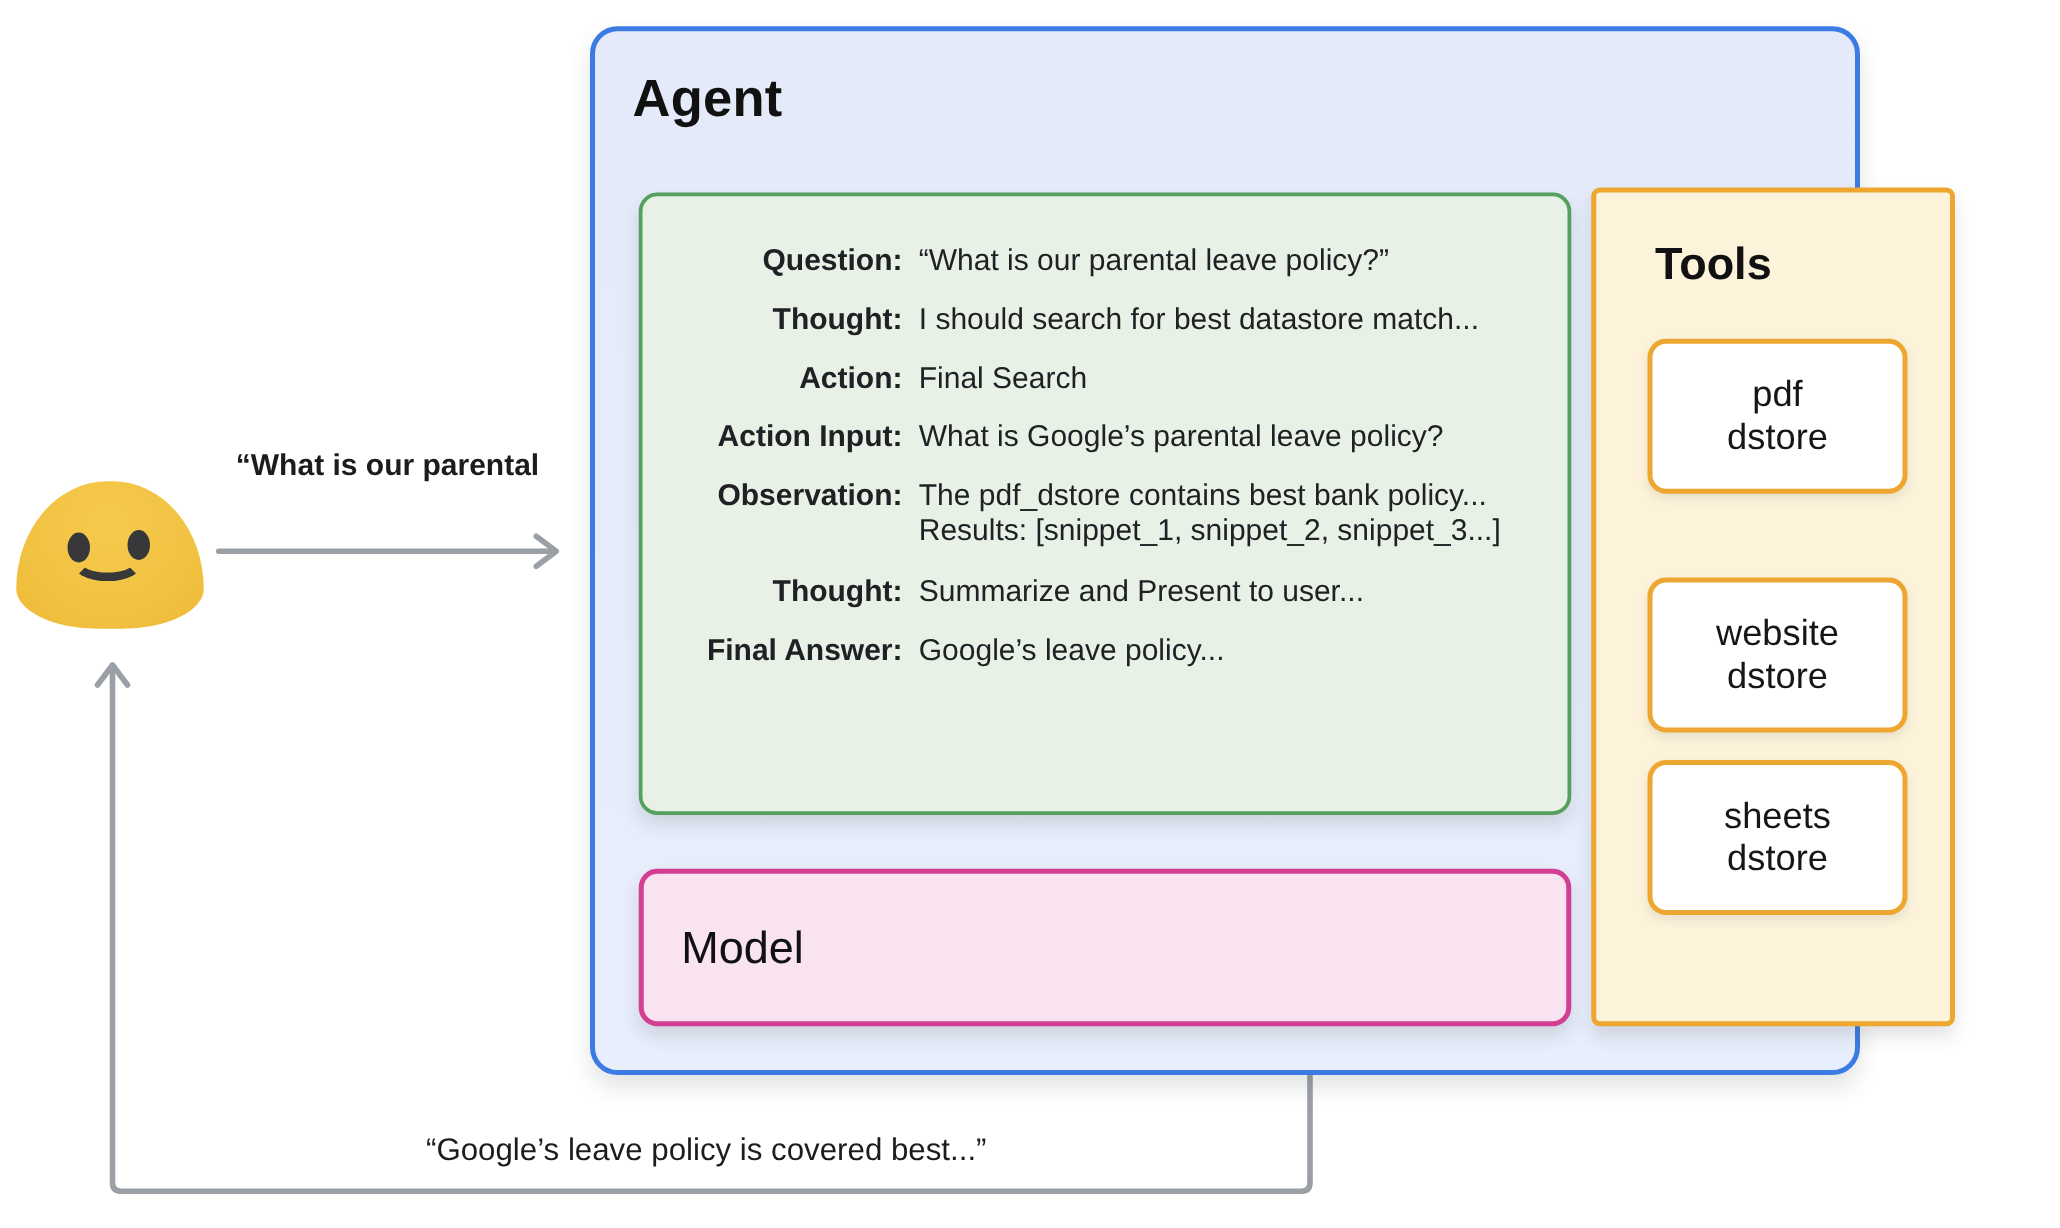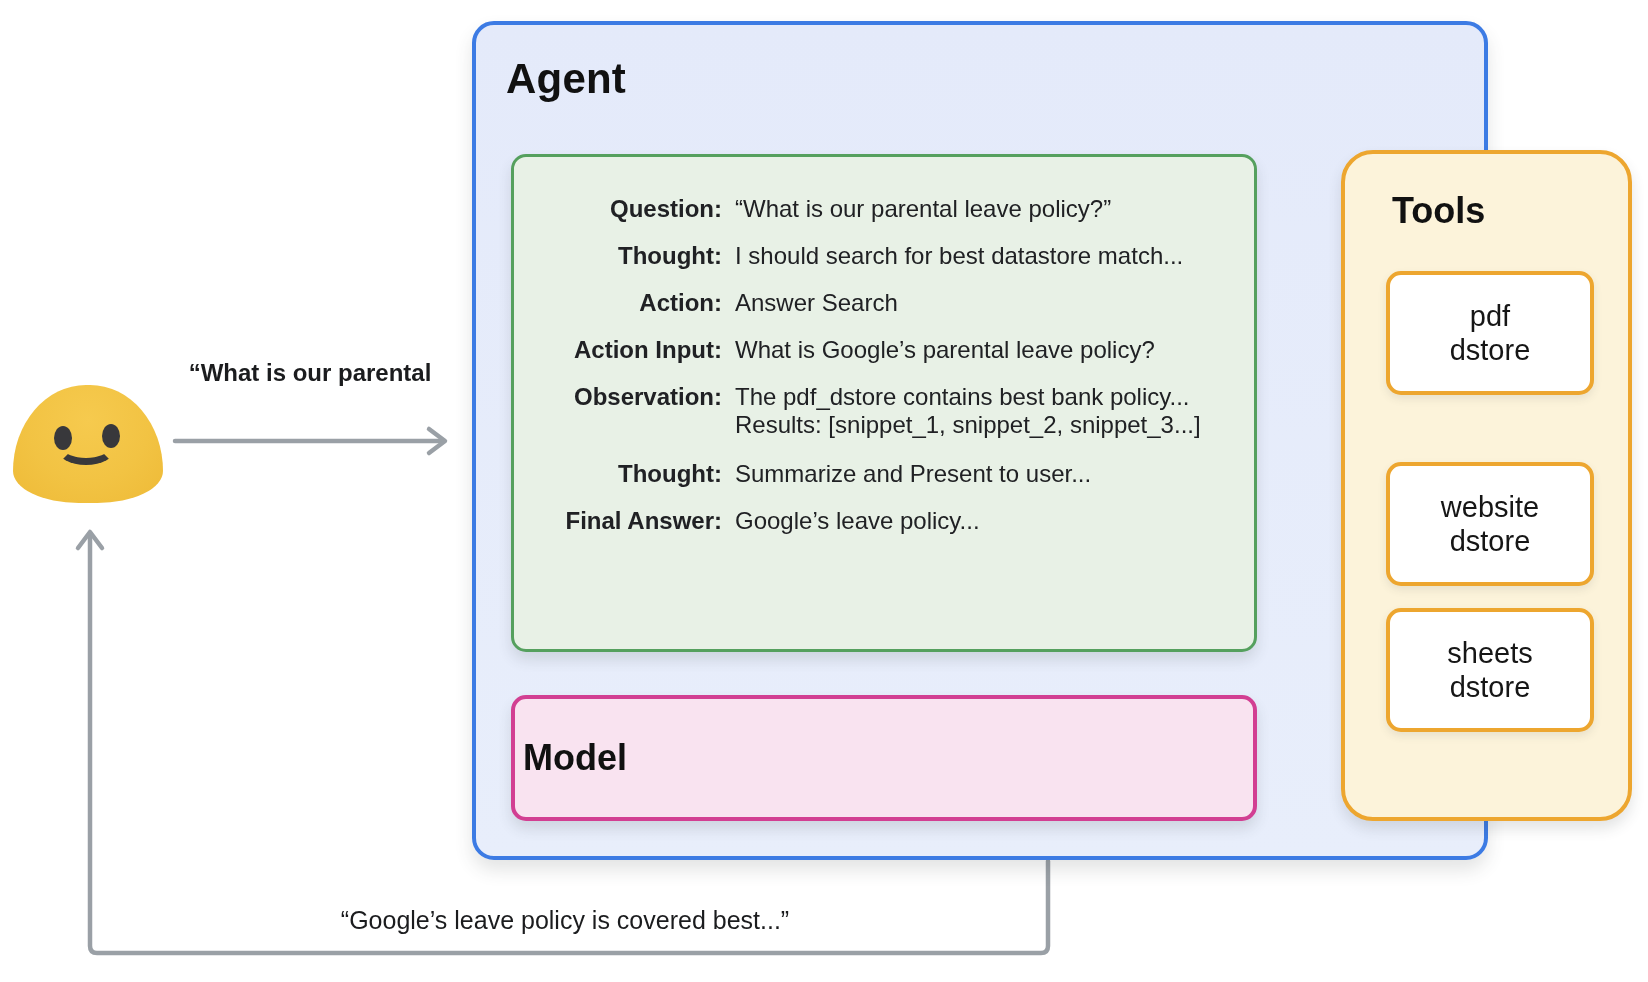--- a/index.html
+++ b/index.html
@@ -20,25 +20,25 @@
     box-shadow:0 8px 14px rgba(60,64,67,.14);}
   .sp-row{position:absolute;left:0;display:flex;align-items:flex-start;
     font-size:24px;line-height:28px;}
   .sp-label{width:208px;text-align:right;font-weight:700;flex:none;}
   .sp-value{margin-left:13px;font-weight:400;}
 
   
   .model-box{position:absolute;left:35px;top:670px;width:746px;height:126px;
     background:#f9e3f0;border:4px solid #d23f92;border-radius:15px;box-sizing:border-box;
     display:flex;align-items:center;box-shadow:0 8px 14px rgba(60,64,67,.14);}
-  .model-title{margin-left:8px;font-size:36px;font-weight:700;color:#111;}
+  .model-title{margin-left:30px;font-size:36px;font-weight:400;color:#111;}
 
   
-  .tools-box{position:absolute;left:865px;top:125px;width:291px;height:671px;
-    background:#fcf3da;border:4px solid #eda62f;border-radius:32px;box-sizing:border-box;
+  .tools-box{position:absolute;left:797px;top:125px;width:291px;height:671px;
+    background:#fcf3da;border:4px solid #eda62f;border-radius:7px;box-sizing:border-box;
     box-shadow:0 8px 14px rgba(60,64,67,.14);}
   .tools-title{position:absolute;left:47px;top:36px;font-size:36px;font-weight:600;color:#111;}
   .tool-item{position:absolute;left:41px;width:208px;height:124px;background:#ffffff;
     border:4px solid #eda62f;border-radius:15px;box-sizing:border-box;
     display:flex;flex-direction:column;align-items:center;justify-content:center;
     font-size:29px;line-height:34px;font-weight:500;color:#161616;
     box-shadow:0 4px 8px rgba(60,64,67,.10);}
   .tool-item.pdf{top:117px;align-items:center;} .tool-item.website{top:284px;margin-top:24px;} .tool-item.sheets{top:454px;}
 
   
@@ -99,21 +99,21 @@
       <div class="sp-row" style="top:38px">
         <div class="sp-label">Question:</div>
         <div class="sp-value">“What is our parental leave policy?”</div>
       </div>
       <div class="sp-row" style="top:85px">
         <div class="sp-label">Thought:</div>
         <div class="sp-value">I should search for best datastore match...</div>
       </div>
       <div class="sp-row" style="top:132px">
         <div class="sp-label">Action:</div>
-        <div class="sp-value">Answer Search</div>
+        <div class="sp-value">Final Search</div>
       </div>
       <div class="sp-row" style="top:179px">
         <div class="sp-label">Action Input:</div>
         <div class="sp-value">What is Google’s parental leave policy?</div>
       </div>
       <div class="sp-row" style="top:226px">
         <div class="sp-label">Observation:</div>
         <div class="sp-value">
           <div>The pdf_dstore contains best bank policy...</div>
           <div>Results: [snippet_1, snippet_2, snippet_3...]</div>

